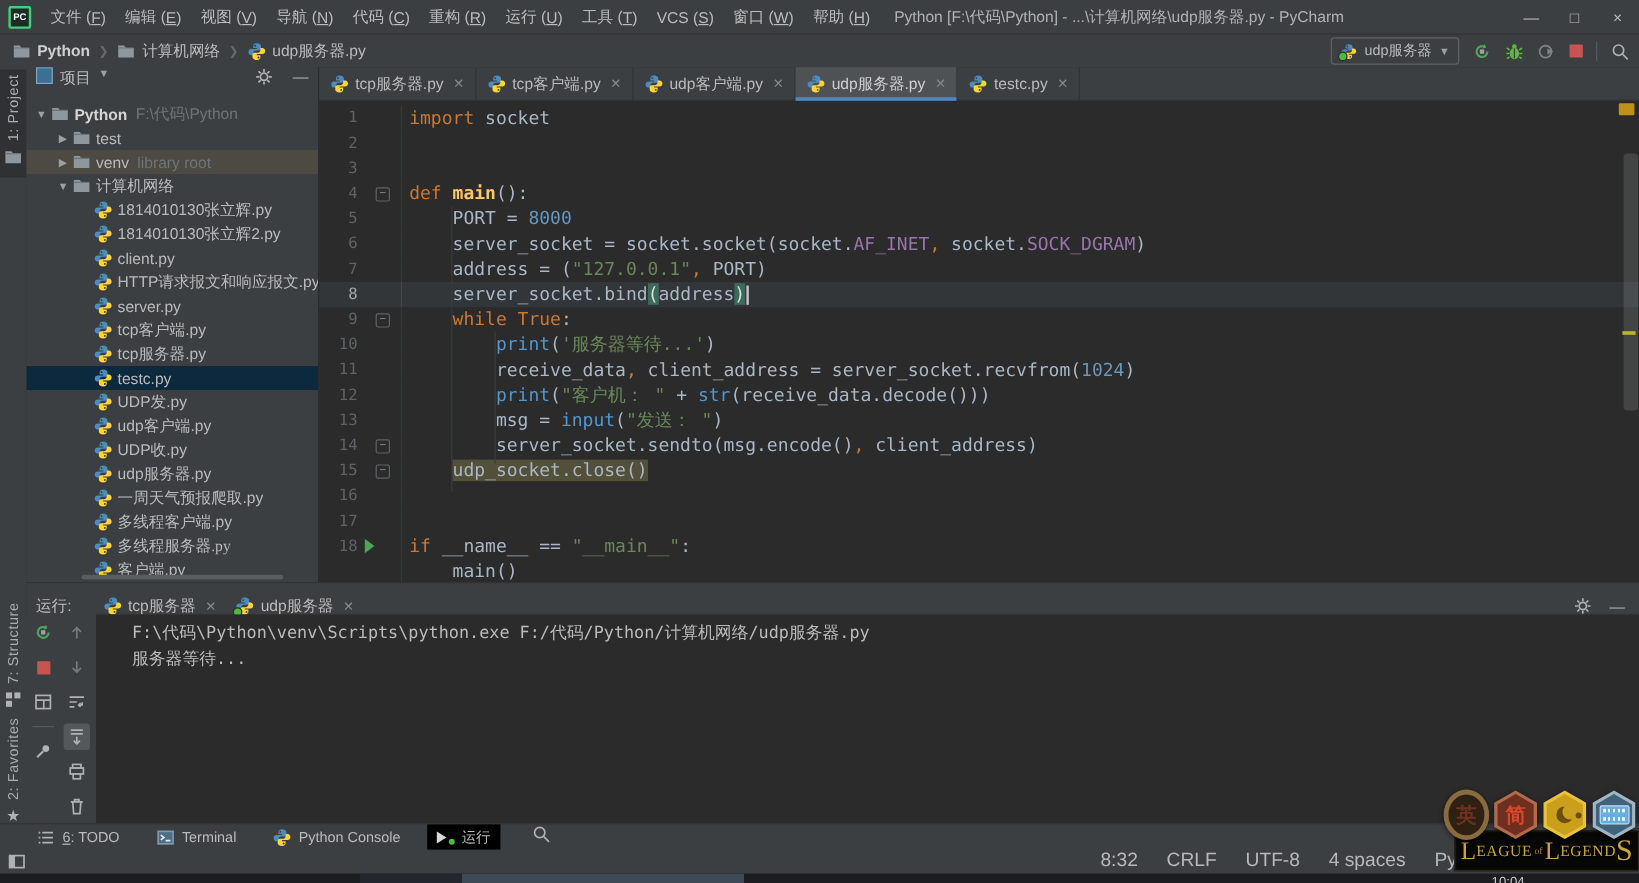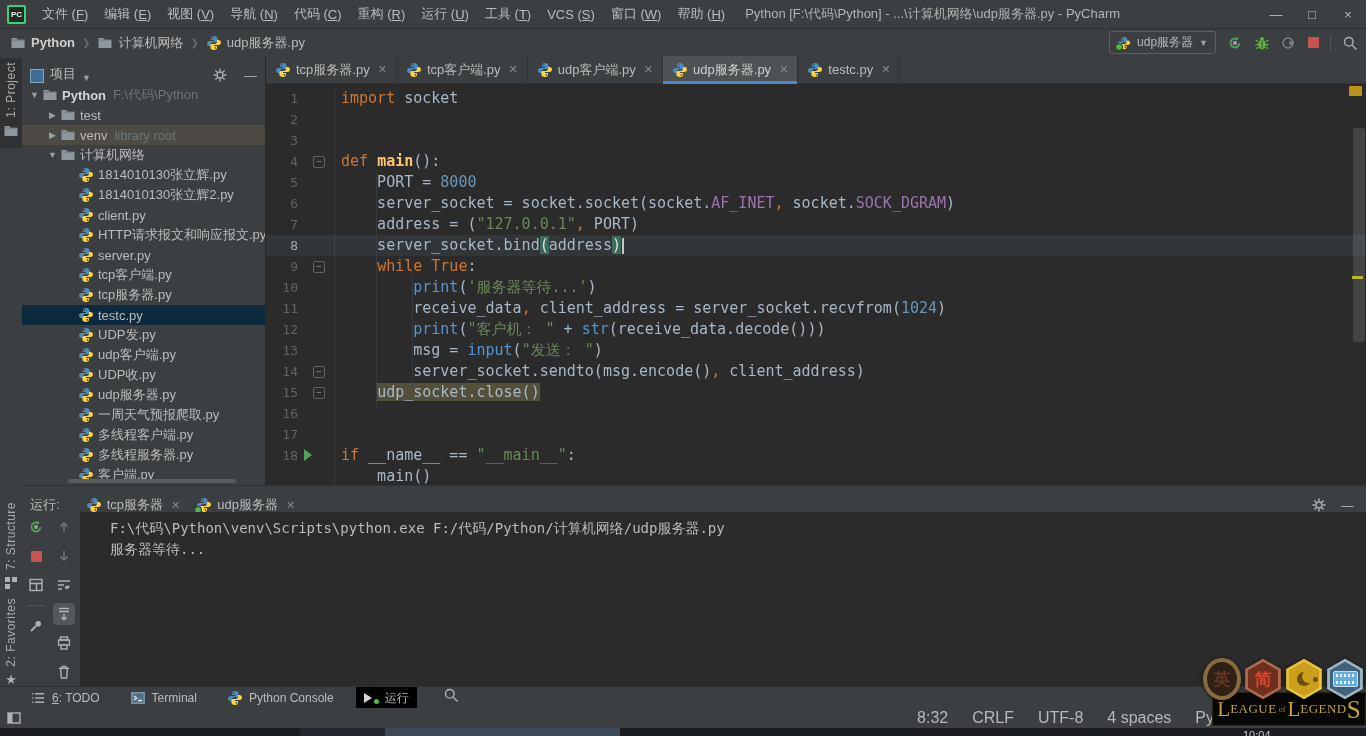--- a/index.html
+++ b/index.html
@@ -36,21 +36,21 @@
   
   .stripe{position:absolute;top:56px;left:0;width:22px;bottom:50px;background:#3C3F41;border-right:1px solid #323232;}
   .vtab{position:absolute;left:0;width:22px;display:flex;flex-direction:column;align-items:center;
         gap:5px;color:#A8ADB0;font-size:12px;padding:4px 0;}
   .vtab.active{background:#2F3133;}
   .vtext{writing-mode:vertical-rl;transform:rotate(180deg);white-space:nowrap;letter-spacing:.5px;}
 
   
   .project{position:absolute;left:22px;top:56px;width:243px;height:429px;background:#3C3F41;
            border-right:1px solid #282A2C;overflow:hidden;}
-  .p-header{height:27px;display:flex;align-items:flex-end;font-size:13px;color:#BBBBBB;padding:0 8px;gap:6px;}
+  .p-header{height:27px;display:flex;align-items:flex-start;font-size:13px;color:#BBBBBB;padding:0 8px;gap:6px;}
   .p-ico{width:12px;height:12px;background:#3D6E93;border:1px solid #7EA7C3;flex:none;}
   .p-dd{font-size:9px;color:#9DA0A2;}
   .p-sp{flex:1;}
   .tree{position:absolute;top:29px;left:0;right:0;bottom:0;font-size:13px;color:#BBBBBB;}
   .trow{height:20px;display:flex;align-items:center;white-space:nowrap;cursor:default;}
   .trow .arrow{width:13px;font-size:9px;color:#9DA0A3;text-align:center;flex:none;}
   .trow .ticon{margin:0 4px 0 1px;}
   .trow.selected{background:#0D293E;}
   .trow.hover{background:#4C4A43;}
   .trow .lbl.bold{font-weight:bold;color:#D5D5D5;}
@@ -489,21 +489,21 @@
         <div class="trow" style="padding-left: 42px;">
           <span class="arrow"></span>
           <span class="pywrap ticon">
             <svg width="16" height="16" viewBox="0 0 16 16">
               <path fill="#4B8BBE" d="M8 1C5.6 1 5 2.2 5 3.4V5h3v.9H3.4C2 5.9 1 6.9 1 8.4 1 9.9 2 11 3.4 11H5V9.4C5 8 6 7 7.4 7H10c1 0 1.6-.7 1.6-1.6V3.4C11.6 2.2 10.4 1 8 1zM6.6 2.3a.8.8 0 1 1 0 1.6.8.8 0 0 1 0-1.6z"></path>
               <path fill="#FFD43B" d="M8 15c2.4 0 3-1.2 3-2.4V11H8v-.9h4.6C14 10.1 15 9.1 15 7.6 15 6.1 14 5 12.6 5H11v1.6C11 8 10 9 8.6 9H6c-1 0-1.6.7-1.6 1.6v2.2C4.4 13.8 5.6 15 8 15zm1.4-1.3a.8.8 0 1 1 0-1.6.8.8 0 0 1 0 1.6z"></path>
             </svg>
           </span>
           <span class="lbl">多线程客户端.py</span>
         </div>
-        <div class="trow" style="padding-left: 42px;">
+        <div class="trow" style="padding-left: 42px; font-family: Liberation Serif, serif;">
           <span class="arrow"></span>
           <span class="pywrap ticon">
             <svg width="16" height="16" viewBox="0 0 16 16">
               <path fill="#4B8BBE" d="M8 1C5.6 1 5 2.2 5 3.4V5h3v.9H3.4C2 5.9 1 6.9 1 8.4 1 9.9 2 11 3.4 11H5V9.4C5 8 6 7 7.4 7H10c1 0 1.6-.7 1.6-1.6V3.4C11.6 2.2 10.4 1 8 1zM6.6 2.3a.8.8 0 1 1 0 1.6.8.8 0 0 1 0-1.6z"></path>
               <path fill="#FFD43B" d="M8 15c2.4 0 3-1.2 3-2.4V11H8v-.9h4.6C14 10.1 15 9.1 15 7.6 15 6.1 14 5 12.6 5H11v1.6C11 8 10 9 8.6 9H6c-1 0-1.6.7-1.6 1.6v2.2C4.4 13.8 5.6 15 8 15zm1.4-1.3a.8.8 0 1 1 0-1.6.8.8 0 0 1 0 1.6z"></path>
             </svg>
           </span>
           <span class="lbl">多线程服务器.py</span>
         </div>
         <div class="trow" style="padding-left: 42px;">

